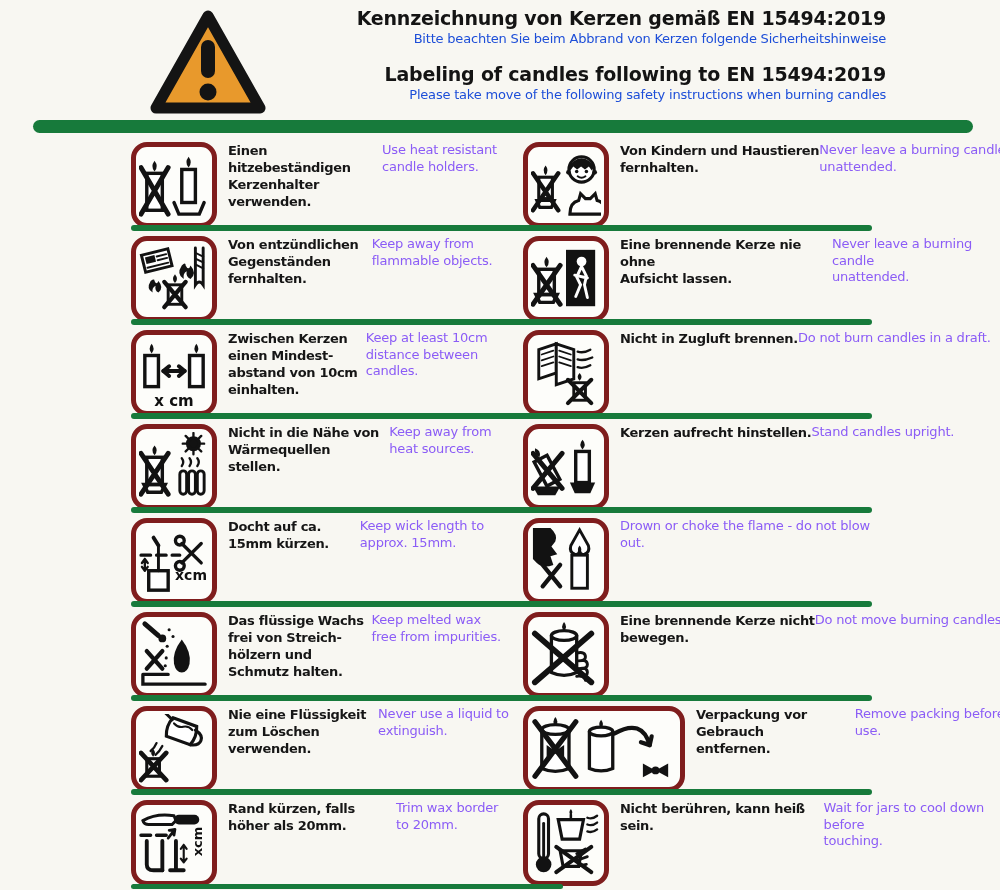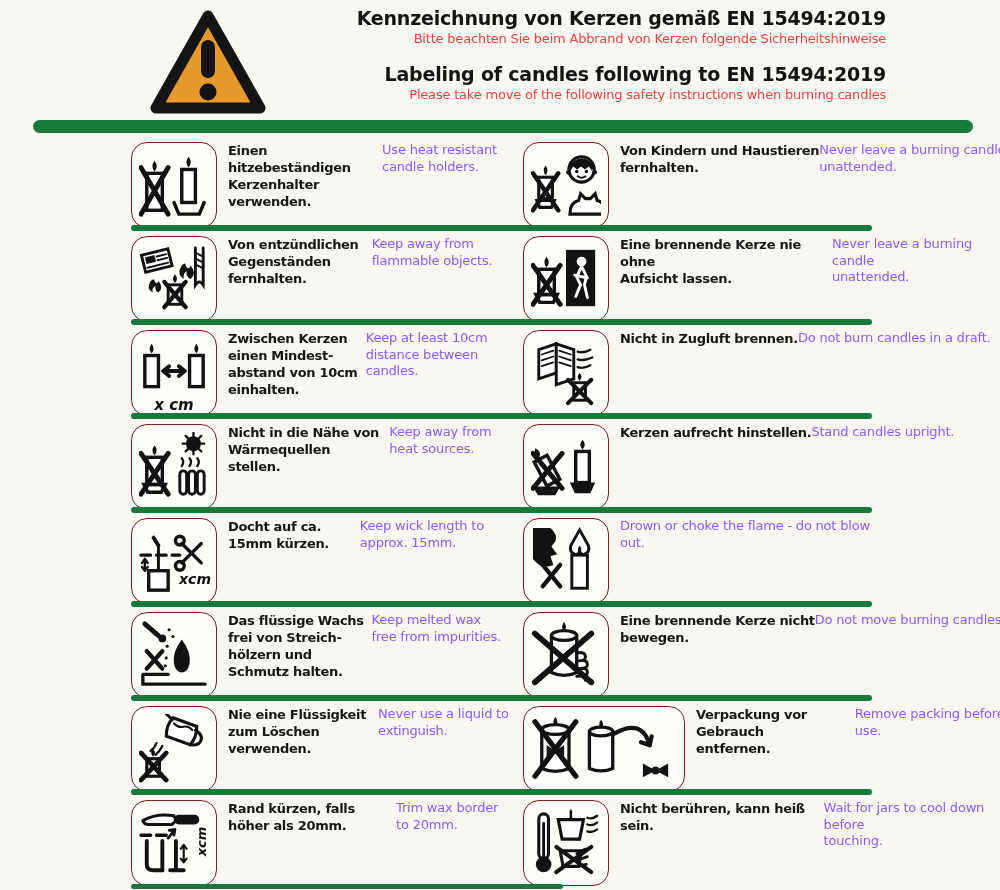--- a/index.html
+++ b/index.html
@@ -7,36 +7,36 @@
     width:1000px;height:890px;overflow:hidden;
     background:#f8f7f2;
     font-family:"DejaVu Sans","Liberation Sans",sans-serif;
     color:#1a1a1a;position:relative;
   }
   .page{position:absolute;inset:0;}
   
   .tri{position:absolute;left:148px;top:6px;width:120px;height:112px;}
   .titles{position:absolute;left:330px;top:7px;width:556px;text-align:right;}
   .t-de,.t-en{font-size:19px;font-weight:bold;letter-spacing:-0.2px;color:#141414;}
-  .s-de,.s-en{font-size:13px;letter-spacing:-0.2px;color:#ef4444;margin-top:2px;}
+  .s-de,.s-en{font-size:13px;letter-spacing:-0.2px;color:#1d4ed8;margin-top:2px;}
   .t-en{margin-top:17px;}
   
   .topbar{position:absolute;left:33px;top:120px;width:940px;height:13px;border-radius:7px;background:#177a3b;}
   .sep{position:absolute;bottom:0;left:131px;width:741px;height:6px;border-radius:3px;background:#177a3b;}
   .sep-partial{width:432px;height:5px;}
   
   .rows{position:absolute;top:137px;left:0;width:1000px;}
   .row{position:relative;height:94px;}
   .cell{position:absolute;top:5px;display:flex;gap:11px;}
   .cell-left{left:131px;width:378px;}
   .cell-right{left:507px;width:488px;padding-left:16px;}
   .pict{
     width:86px;height:86px;box-sizing:border-box;flex:0 0 auto;
-    border:1px solid #7f1d1d;border-radius:16px;background:#fdfdfa;
-    display:flex;align-items:center;justify-content:center;position:relative;font-style:italic;
+    border:5px solid #7f1d1d;border-radius:16px;background:#fdfdfa;
+    display:flex;align-items:center;justify-content:center;position:relative;
   }
   .pict.wide{width:162px;}
   .pict svg{width:70px;height:70px;}
   .pict.wide svg{width:148px;height:70px;}
   .pict-label{position:absolute;font-weight:bold;color:#101010;pointer-events:none;}
   .label-bottom{bottom:1px;left:0;right:0;text-align:center;font-size:15px;}
   .label-br{right:5px;bottom:16px;font-size:14px;}
   .label-rot{right:-1px;top:50%;margin-top:-9px;font-size:13px;transform:rotate(-90deg);}
   .texts{display:flex;flex-direction:row;justify-content:space-between;min-height:84px;white-space:pre-line;}
   .de{font-weight:bold;font-size:13px;letter-spacing:-0.3px;line-height:1.32;color:#161616;}

